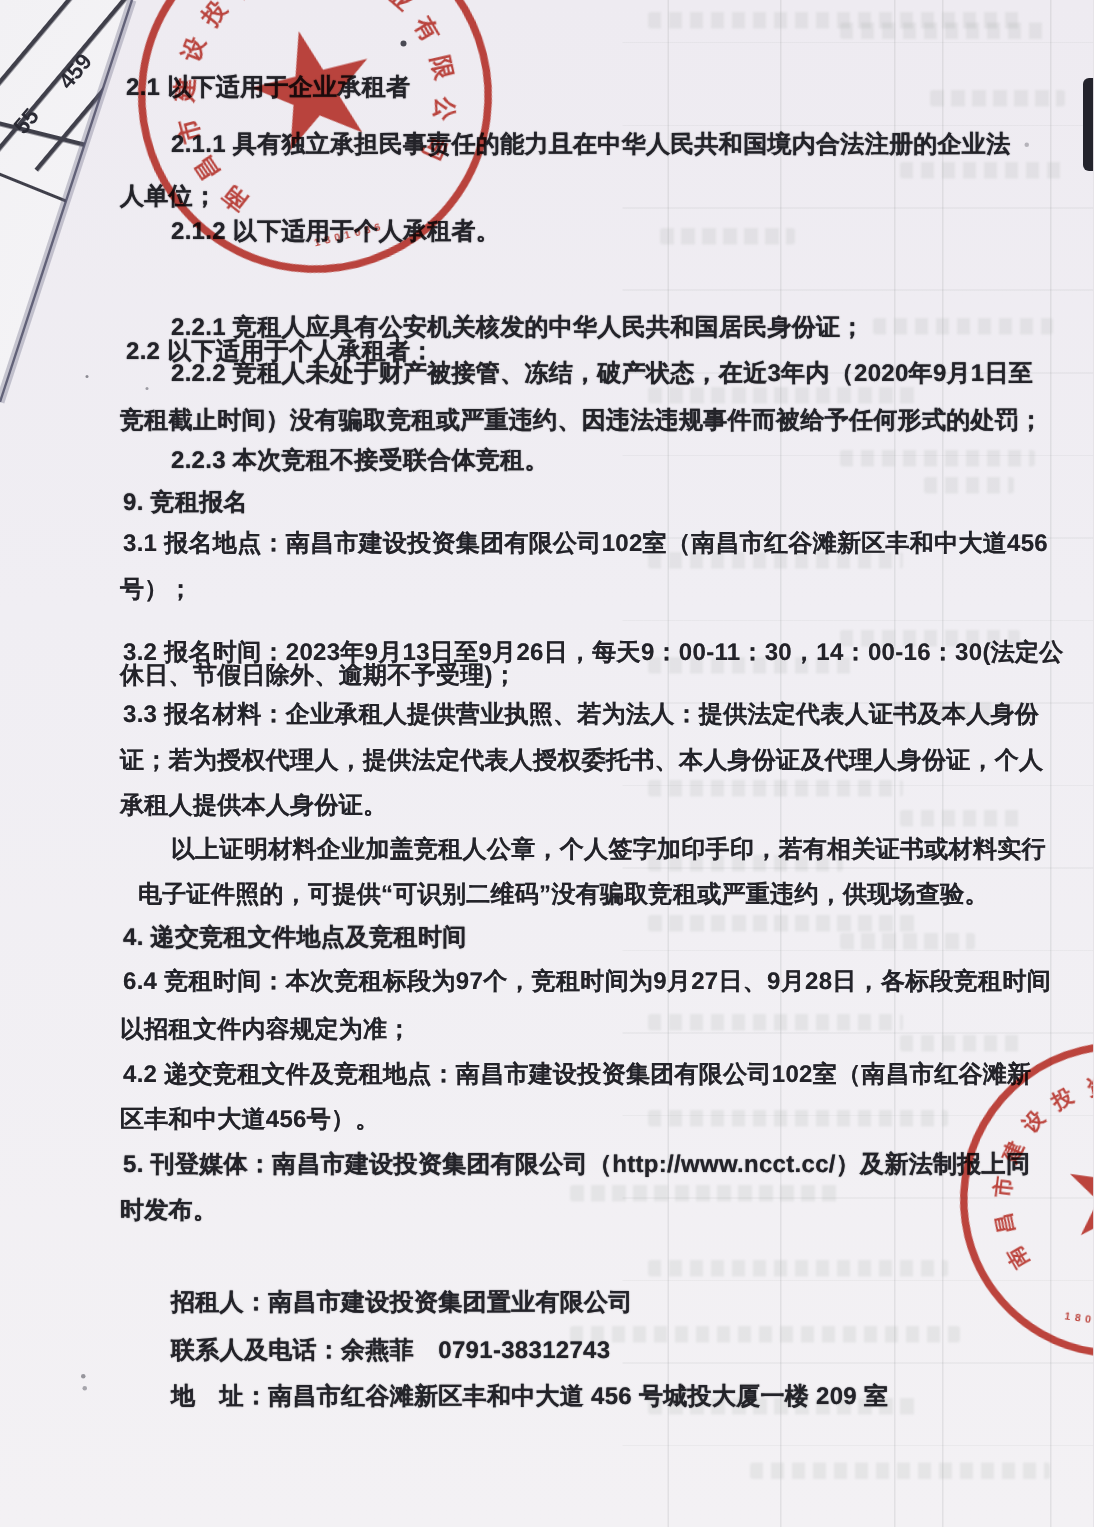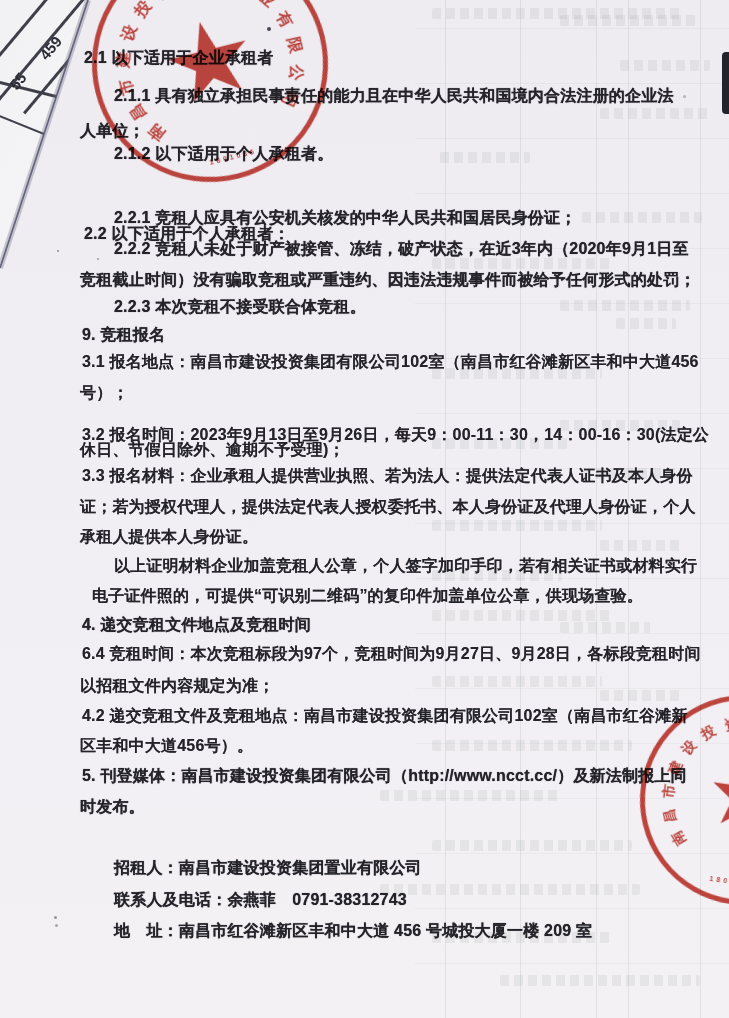--- a/index.html
+++ b/index.html
@@ -131,21 +131,21 @@
         <div class="line b" style="left: 114px; top: 297px;">2.2.3 本次竞租不接受联合体竞租。</div>
         <div class="line b" style="left: 82px; top: 325px;">9. 竞租报名</div>
         <div class="line" style="left: 82px; top: 352px;">3.1 报名地点：南昌市建设投资集团有限公司102室（南昌市红谷滩新区丰和中大道456</div>
         <div class="line" style="left: 80px; top: 383px;">号）；</div>
         <div class="line" style="left: 82px; top: 425px;">3.2 报名时间：2023年9月13日至9月26日，每天9：00-11：30，14：00-16：30(法定公</div>
         <div class="line" style="left: 80px; top: 440px;">休日、节假日除外、逾期不予受理)；</div>
         <div class="line" style="left: 82px; top: 466px;">3.3 报名材料：企业承租人提供营业执照、若为法人：提供法定代表人证书及本人身份</div>
         <div class="line" style="left: 80px; top: 497px;">证；若为授权代理人，提供法定代表人授权委托书、本人身份证及代理人身份证，个人</div>
         <div class="line" style="left: 80px; top: 527px;">承租人提供本人身份证。</div>
         <div class="line" style="left: 114px; top: 556px;">以上证明材料企业加盖竞租人公章，个人签字加印手印，若有相关证书或材料实行</div>
-        <div class="line" style="left: 92px; top: 586px;">电子证件照的，可提供“可识别二维码”的复印件加盖单位公章，供现场查验。</div>
+        <div class="line" style="left: 92px; top: 586px;">电子证件照的，可提供“可识别二维码”没有骗取竞租或严重违约，供现场查验。</div>
         <div class="line b" style="left: 82px; top: 615px;">4. 递交竞租文件地点及竞租时间</div>
         <div class="line" style="left: 82px; top: 644px;">6.4 竞租时间：本次竞租标段为97个，竞租时间为9月27日、9月28日，各标段竞租时间</div>
         <div class="line" style="left: 80px; top: 676px;">以招租文件内容规定为准；</div>
         <div class="line" style="left: 82px; top: 706px;">4.2 递交竞租文件及竞租地点：南昌市建设投资集团有限公司102室（南昌市红谷滩新</div>
         <div class="line" style="left: 80px; top: 736px;">区丰和中大道456号）。</div>
         <div class="line b" style="left: 82px; top: 766px;">5.  刊登媒体：南昌市建设投资集团有限公司（http://www.ncct.cc/）及新法制报上同</div>
         <div class="line b" style="left: 80px; top: 797px;">时发布。</div>
         <div class="line b" style="left: 114px; top: 858px;">招租人：南昌市建设投资集团置业有限公司</div>
         <div class="line b" style="left: 114px; top: 890px;">联系人及电话：余燕菲　0791-38312743</div>
         <div class="line b" style="left: 114px; top: 921px;">地　址：南昌市红谷滩新区丰和中大道 456 号城投大厦一楼 209 室</div>

